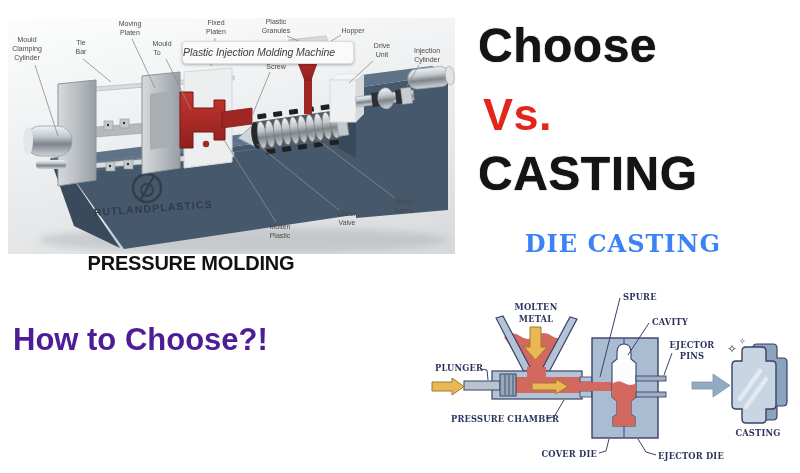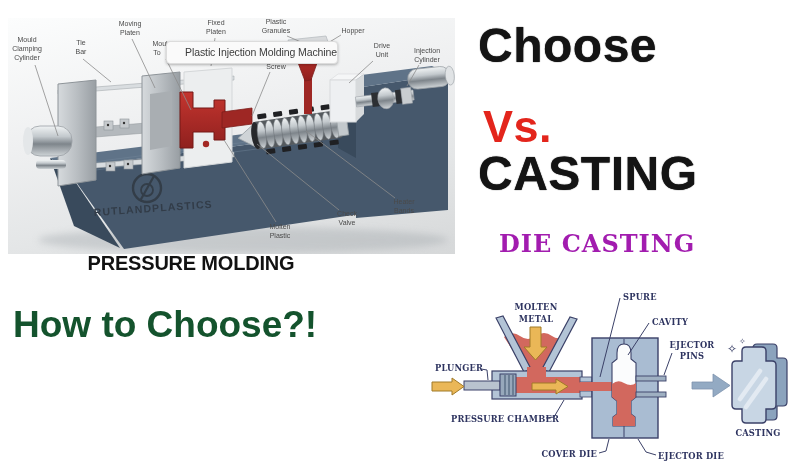--- a/index.html
+++ b/index.html
@@ -4,39 +4,39 @@
 <style>
   html,body{margin:0;padding:0;}
   body{width:800px;height:473px;background:#ffffff;overflow:hidden;position:relative;
        font-family:"Liberation Sans", sans-serif;}
   .abs{position:absolute;}
 
   
   #photo{left:8px;top:18px;width:447px;height:236px;
          background:linear-gradient(168deg,#fcfdfd 0%,#eff0f1 40%,#e4e6e7 70%,#d6d8d9 100%);}
   #photo svg{position:absolute;left:0;top:0;}
-  #tooltip{left:158px;top:23px;width:170px;height:21px;background:#fafafa;
+  #tooltip{left:174px;top:23px;width:170px;height:21px;background:#fafafa;
            border:1px solid #dcdcdc;border-radius:4px;box-shadow:0 1px 3px rgba(0,0,0,.28);
-           font-size:10.5px;color:#3c3c3c;text-align:right;line-height:20px;
-           letter-spacing:-0.1px;white-space:nowrap;}
+           font-size:10.5px;color:#3c3c3c;text-align:left;line-height:20px;
+           letter-spacing:-0.1px;white-space:nowrap;font-style:italic;}
 
   
   #caption{left:86px;top:252px;width:210px;text-align:center;
            font-size:20px;font-weight:bold;color:#111;letter-spacing:-0.2px;}
-  #question{left:13px;top:304px;font-size:37px;font-weight:bold;color:#14532d;}
+  #question{left:13px;top:322px;font-size:31px;font-weight:bold;color:#4c1d95;}
 
   
   .bigtitle{font-weight:bold;color:#141414;font-size:48px;line-height:1;
             text-shadow:0 0 1px #000;letter-spacing:0.5px;}
   #title1{left:478px;top:22px;}
   #title2{left:483px;top:92px;font-size:45px;}
   #title3{left:478px;top:150px;}
-  #subtitle{left:499px;top:229px;width:222px;text-align:left;
+  #subtitle{left:499px;top:229px;width:222px;text-align:right;
             font-family:"DejaVu Serif", serif;font-weight:bold;font-size:24px;
-            color:#a21caf;letter-spacing:1px;}
+            color:#3b82f6;letter-spacing:1px;}
 
   
   #diagram{left:430px;top:283px;width:370px;height:190px;}
 
   
   .mlabel{font-family:"Liberation Sans", sans-serif;font-size:7px;fill:#4a4a4a;}
   .brand{font-family:"Liberation Sans", sans-serif;font-weight:bold;font-size:10.5px;
          letter-spacing:1.1px;fill:#323c48;}
   .dlabel{font-family:"DejaVu Serif", serif;font-weight:bold;font-size:8.3px;
           fill:#2e3460;letter-spacing:0.2px;}
@@ -216,21 +216,21 @@
       <text class="mlabel" x="396" y="195">Bands</text>
     </g>
   </svg>
   <div class="abs" id="tooltip">Plastic Injection Molding Machine</div>
 </div>
 
 <div class="abs" id="caption">PRESSURE MOLDING</div>
 <div class="abs" id="question">How to Choose?!</div>
 
 <div class="abs bigtitle" id="title1">Choose</div>
-<div class="abs bigtitle" id="title2" style="color:#e3251c;text-shadow:none;margin-top:12px;">Vs.</div>
+<div class="abs bigtitle" id="title2" style="color:#e3251c;text-shadow:none;">Vs.</div>
 <div class="abs bigtitle" id="title3">CASTING</div>
 <div class="abs" id="subtitle">DIE CASTING</div>
 
 <div class="abs" id="diagram">
   <svg width="370" height="190" viewBox="0 0 370 190">
 
     <path d="M74,54 q8,-7 16,-1 q8,6 16,0 q8,-6 16,0 q7,5 14,-1 L117,88 L96,88 z" fill="#d2685e"></path>
     <polygon points="66,35 73,33 101,86 94,89" fill="#b3c4d6" stroke="#3b4168" stroke-width="1.2"></polygon>
     <polygon points="147,36 140,34 112,86 119,89" fill="#b3c4d6" stroke="#3b4168" stroke-width="1.2"></polygon>
 

